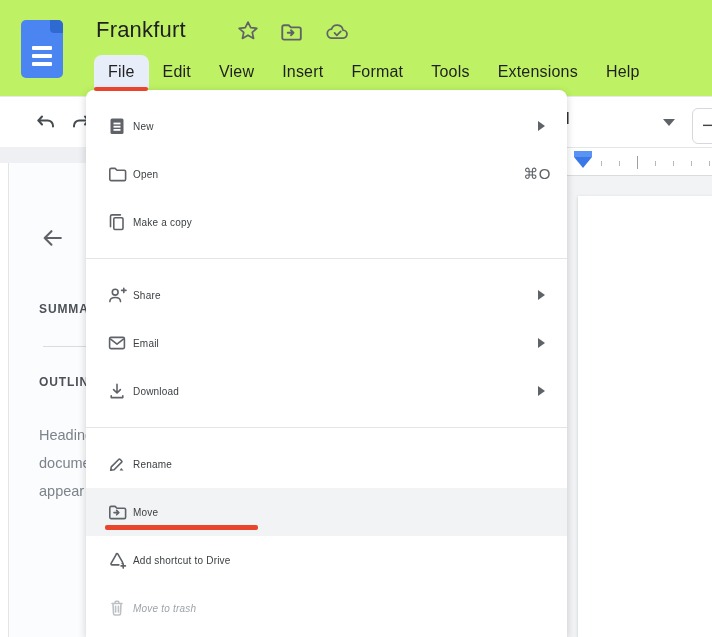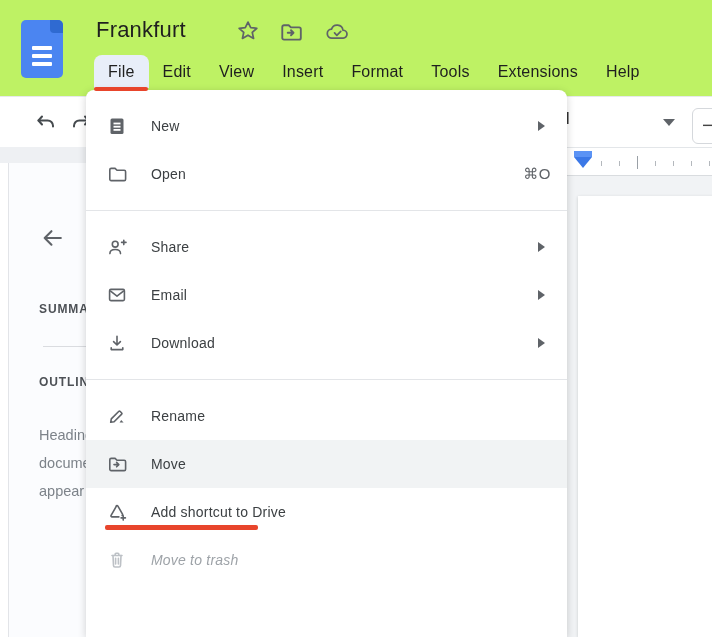--- a/index.html
+++ b/index.html
@@ -66,21 +66,21 @@
     border-right:9px solid transparent; border-top:11px solid #3b78e7; }
   .page { position:absolute; left:11px; top:49px; width:180px; height:441px; background:#fff;
     box-shadow:0 1px 3px rgba(60,64,67,.22); }
 
   
   .menu-panel { position:absolute; left:86px; top:90px; width:481px; height:547px; background:#fff;
     border-radius:8px 8px 0 0; box-shadow:0 2px 8px rgba(0,0,0,.18); padding-top:12px; z-index:20; }
   .mi { display:flex; align-items:center; height:48px; padding:0 16px 0 21px; }
   .mi.hl { background:#f1f3f4; }
   .mi .micon { width:20px; height:20px; flex:0 0 20px; color:var(--icon_gray); }
-  .mi .mlabel { flex:1; margin-left:24px; font-size:14px; color:#3c4043; letter-spacing:.2px; }
+  .mi .mlabel { flex:1; margin-left:6px; font-size:10px; color:#3c4043; letter-spacing:.2px; }
   .mi .mshortcut { font-size:15px; color:#5f6368; letter-spacing:.5px; }
   .mi .subarrow { width:0; height:0; border-top:5px solid transparent; border-bottom:5px solid transparent;
     border-left:7px solid #5f6368; margin-right:6px; }
   .mi.disabled .mlabel { color:#9ea3a8;font-style:italic; }
   .mi.disabled .micon { color:#bdc1c6; }
   .menu-divider { height:1px; background:#e3e5e8; margin:12px 0; }
   .move-annot { left:19px; top:435px; width:153px; height:5px; }
 
   svg { display:block; width:100%; height:100%; }
 </style>
@@ -200,20 +200,29 @@
     <div class="mi">
       <span class="micon">
         <svg viewBox="0 0 20 20" fill="none" stroke="currentColor" stroke-width="1.6" stroke-linejoin="round" stroke-linecap="round">
           <path d="M2.8 5.8c0-.8.6-1.4 1.4-1.4h3.9l1.9 1.9h7.2c.8 0 1.4.6 1.4 1.4v7.5c0 .8-.6 1.4-1.4 1.4H4.2c-.8 0-1.4-.6-1.4-1.4V5.8z"></path>
         </svg>
       </span>
       <span class="mlabel">Open</span>
       <span class="mshortcut">⌘O</span>
     </div>
 
+    <div class="mi">
+      <span class="micon">
+        <svg viewBox="0 0 20 20" fill="none" stroke="currentColor" stroke-width="1.6" stroke-linejoin="round" stroke-linecap="round">
+          <rect x="6.8" y="5.8" width="9.2" height="11.7" rx="1.2"></rect>
+          <path d="M13.4 2.9H5.1c-.9 0-1.6.7-1.6 1.6v10.3"></path>
+        </svg>
+      </span>
+      <span class="mlabel">Make a copy</span>
+    </div>
 
     <div class="menu-divider"></div>
 
     <div class="mi">
       <span class="micon">
         <svg viewBox="0 0 20 20" fill="none" stroke="currentColor" stroke-width="1.6" stroke-linejoin="round" stroke-linecap="round">
           <circle cx="8.2" cy="7.2" r="2.9"></circle>
           <path d="M2.9 16.6c0-2.7 2.4-4.1 5.3-4.1s5.3 1.4 5.3 4.1"></path>
           <path d="M14.6 5.4h4.4M16.8 3.2v4.4"></path>
         </svg>

